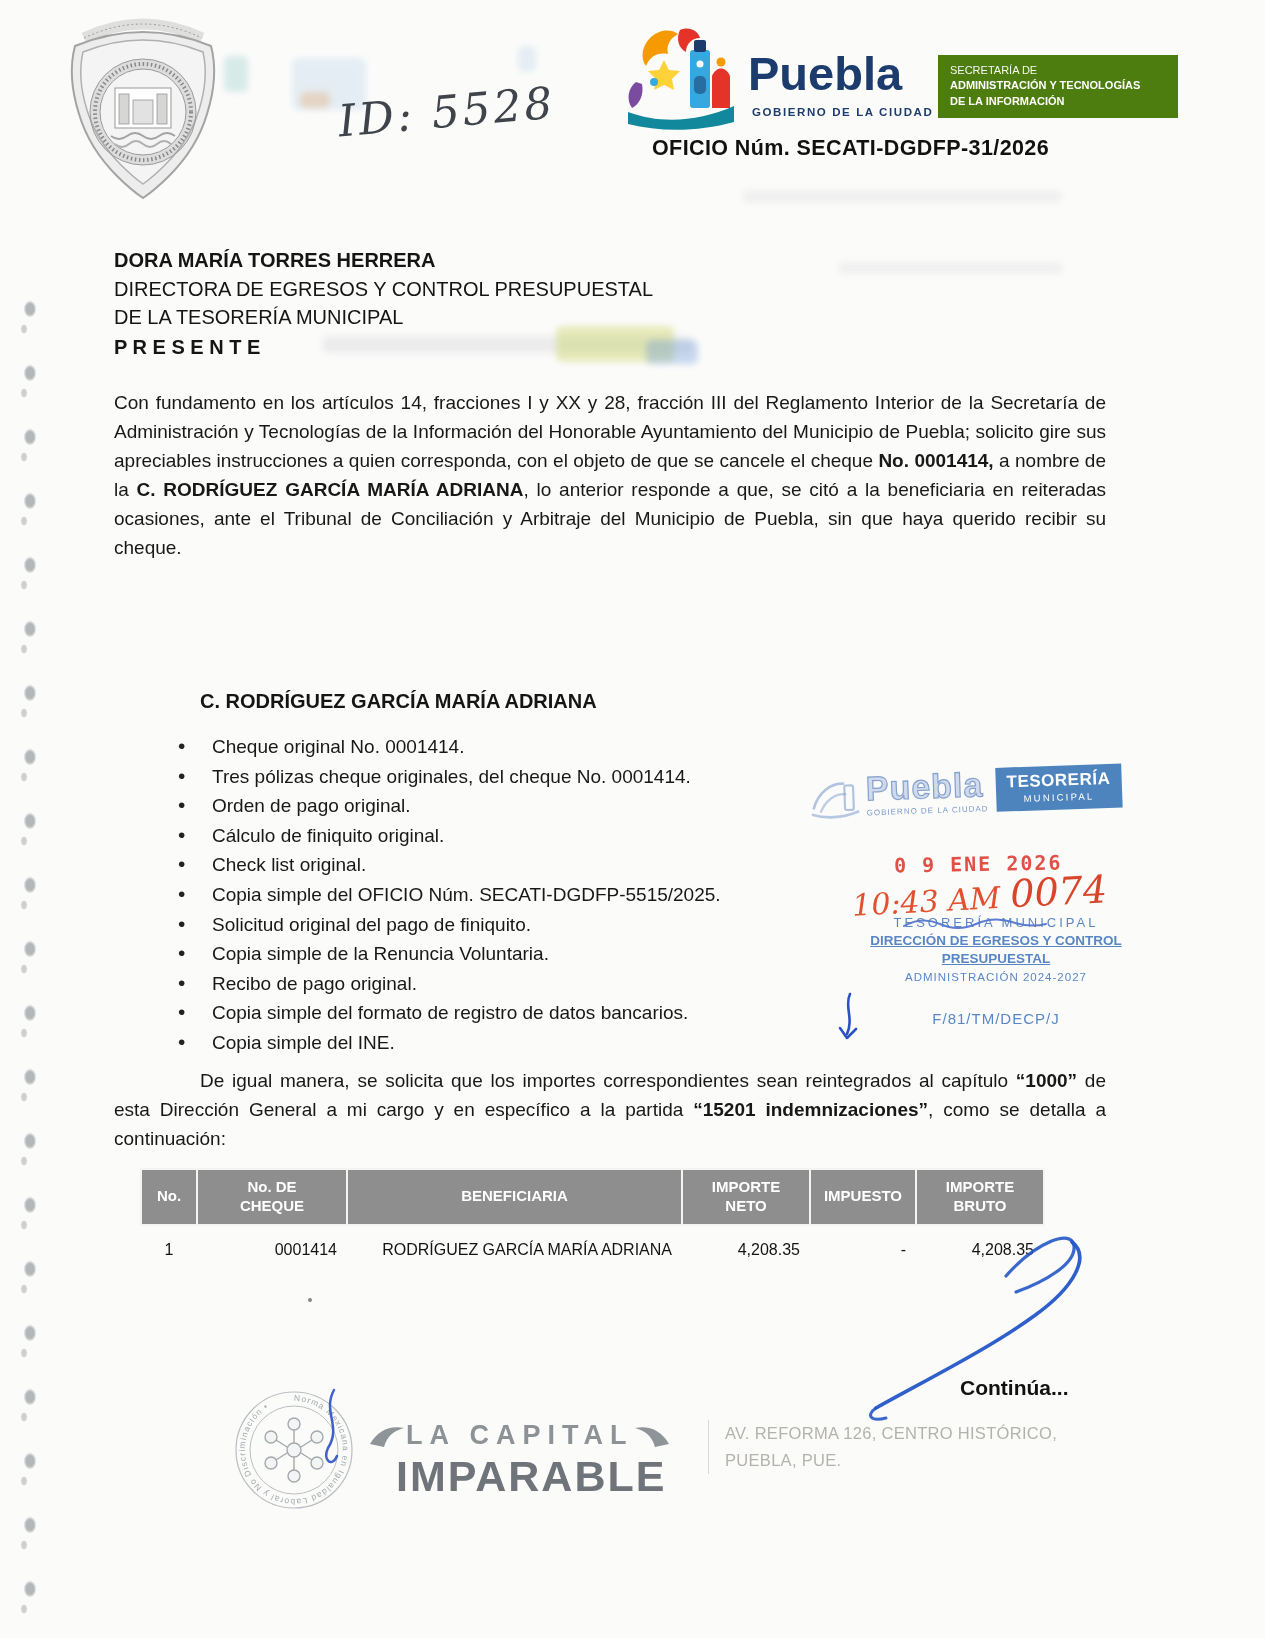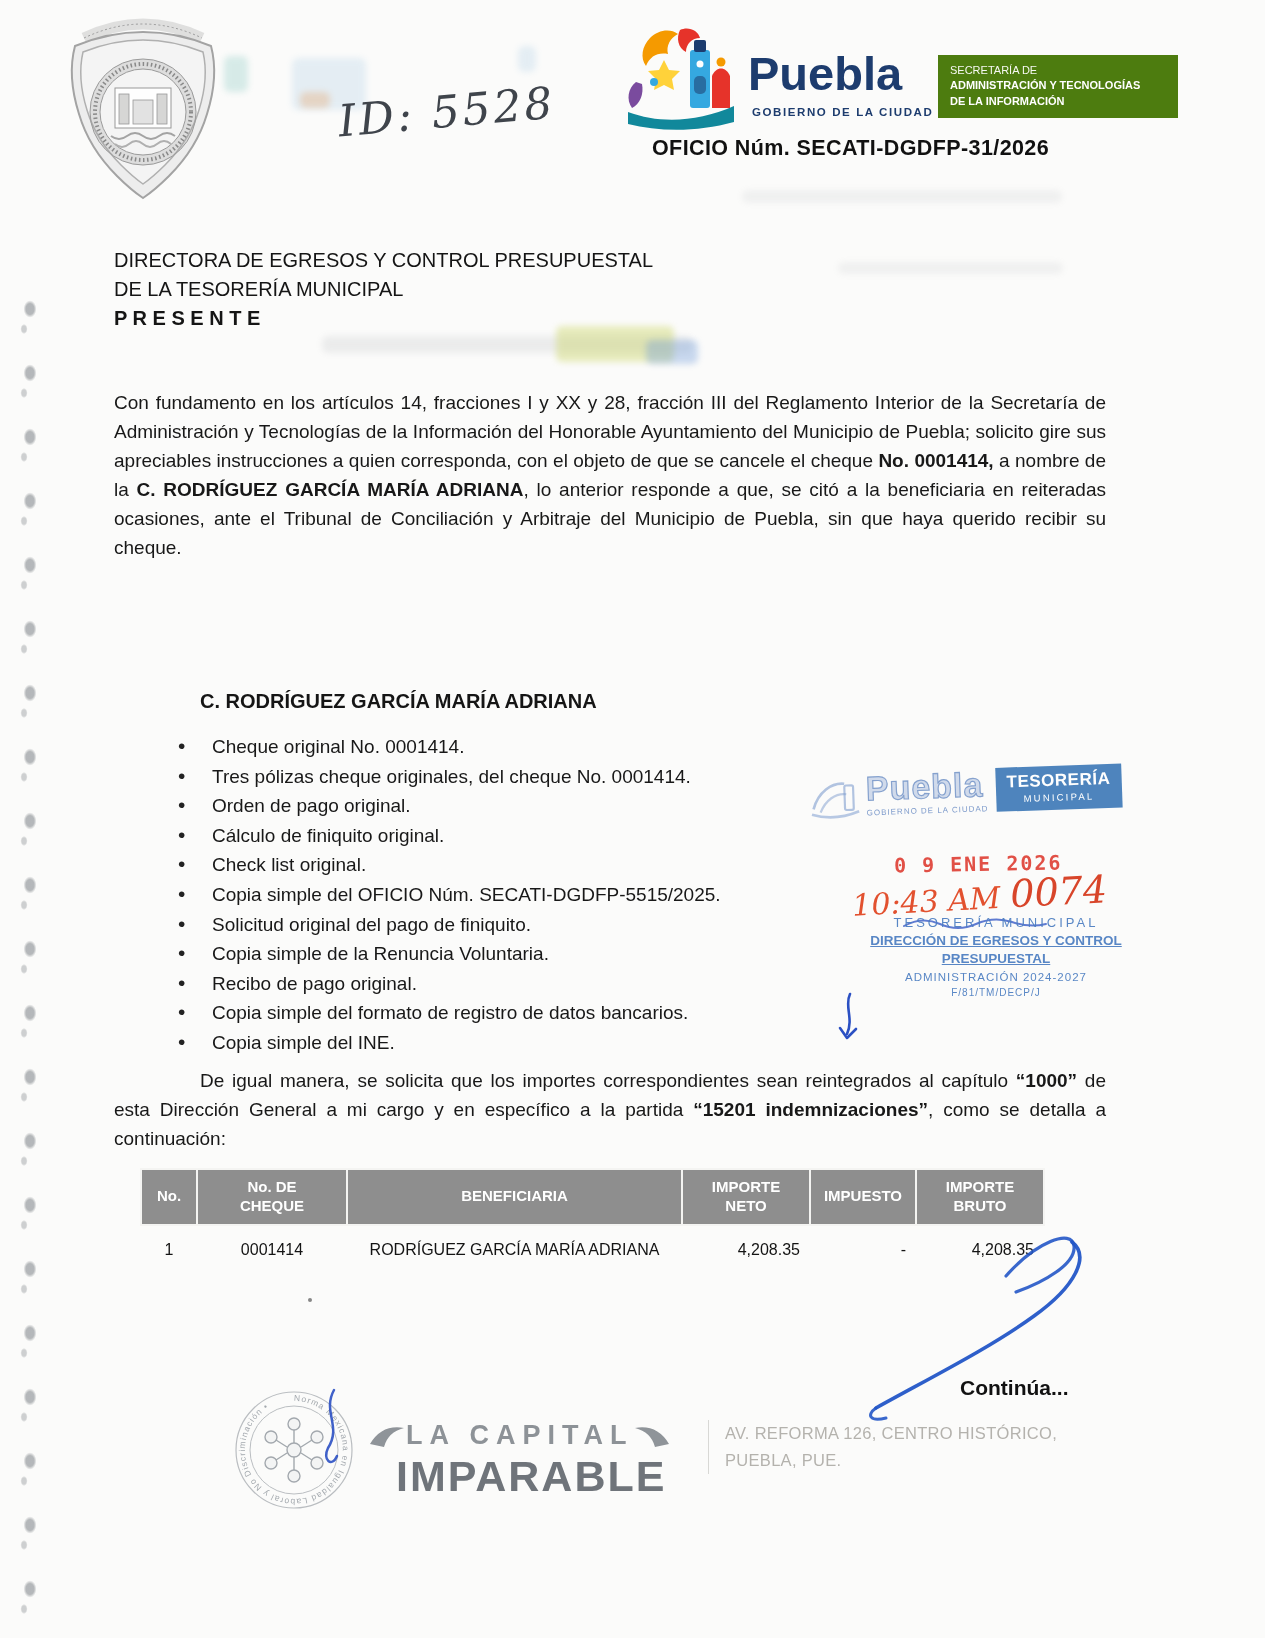--- a/index.html
+++ b/index.html
@@ -62,31 +62,31 @@
     position:absolute;left:894px;top:852px;font-family:"DejaVu Sans Mono","Liberation Mono",monospace;
     font-weight:bold;font-size:20px;color:#e0473d;letter-spacing:2px;opacity:.95;transform:rotate(-1deg);
   }
   .hand-time{position:absolute;left:852px;top:874px;color:#e2512f;transform:rotate(-3deg);white-space:nowrap;}
   .hand-time .tm{font-size:30px;}
   .hand-time .fo{font-size:38px;margin-left:10px;color:#d8452a;}
   .stamp-office{position:absolute;left:820px;top:914px;width:352px;text-align:center;color:#4b7dc1;opacity:.92;line-height:1.35;}
   .stamp-office .o1{font-size:13px;letter-spacing:3px;}
   .stamp-office .o2,.stamp-office .o3{font-size:13.5px;font-weight:bold;text-decoration:underline;}
   .stamp-office .o4{font-size:11.5px;letter-spacing:1px;margin-top:2px;}
-  .stamp-office .o5{font-size:10px;letter-spacing:1px;}
+  .stamp-office .o5{font-size:15px;letter-spacing:1px;margin-top:23px;}
   .ink{position:absolute;}
   
   .doc-table{position:absolute;left:140px;top:1168px;width:903px;border-collapse:collapse;table-layout:fixed;}
   .doc-table th{
     background:#8e8e8e;color:#fff;font-size:15px;font-weight:bold;text-align:center;
     padding:8px 4px;border:2px solid #f4f4f2;white-space:pre-line;line-height:1.25;vertical-align:middle;
   }
   .doc-table td{font-size:16px;color:#141414;padding:15px 10px 10px;vertical-align:top;}
   .c0{width:56px;} .c1{width:150px;} .c2{width:335px;} .c3{width:128px;} .c4{width:106px;} .c5{width:128px;}
-  .td-c{text-align:center;} .td-l{text-align:center;} .td-r{text-align:right;}
+  .td-c{text-align:center;} .td-l{text-align:right;} .td-r{text-align:right;}
   
   .continua{position:absolute;left:960px;top:1376px;font-size:21px;font-weight:bold;color:#111;}
   .seal{position:absolute;left:232px;top:1388px;opacity:.9;}
   .capital-row{position:absolute;left:368px;top:1420px;display:flex;align-items:center;}
   .capital-txt{font-size:27px;font-weight:bold;letter-spacing:7px;color:#8d9297;}
   .imparable{position:absolute;left:396px;top:1452px;font-size:43px;font-weight:bold;letter-spacing:2px;color:#6f747a;}
   .footer-divider{position:absolute;left:708px;top:1420px;width:1px;height:54px;background:#d8d8d5;}
   .address{position:absolute;left:725px;top:1420px;font-size:16.5px;color:#b4b2ad;line-height:27px;letter-spacing:.3px;}
 </style>
 </head>
@@ -145,20 +145,21 @@
 
   <div class="banner">
     <div class="b1">SECRETARÍA DE</div>
     <div class="b2">ADMINISTRACIÓN Y TECNOLOGÍAS</div>
     <div class="b3">DE LA INFORMACIÓN</div>
   </div>
 
   <div class="oficio">OFICIO Núm. SECATI-DGDFP-31/2026</div>
 
   <div class="addressee">
+    <div class="nm">DORA MARÍA TORRES HERRERA</div>
     <div>DIRECTORA DE EGRESOS Y CONTROL PRESUPUESTAL</div>
     <div>DE LA TESORERÍA MUNICIPAL</div>
     <div class="pr">P R E S E N T E</div>
   </div>
 
   <div class="para" style="top:388px;"><span>Con fundamento en los artículos 14, fracciones I y XX y 28, fracción III del Reglamento Interior de la Secretaría de Administración y Tecnologías de la Información del Honorable Ayuntamiento del Municipio de Puebla; solicito gire sus apreciables instrucciones a quien corresponda, con el objeto de que se cancele el cheque </span><b>No. 0001414,</b><span> a nombre de la </span><b>C. RODRÍGUEZ GARCÍA MARÍA ADRIANA</b><span>, lo anterior responde a que, se citó a la beneficiaria en reiteradas ocasiones, ante el Tribunal de Conciliación y Arbitraje del Municipio de Puebla, sin que haya querido recibir su cheque.</span></div>
 
 
   <div class="bhead">C. RODRÍGUEZ GARCÍA MARÍA ADRIANA</div>
 

